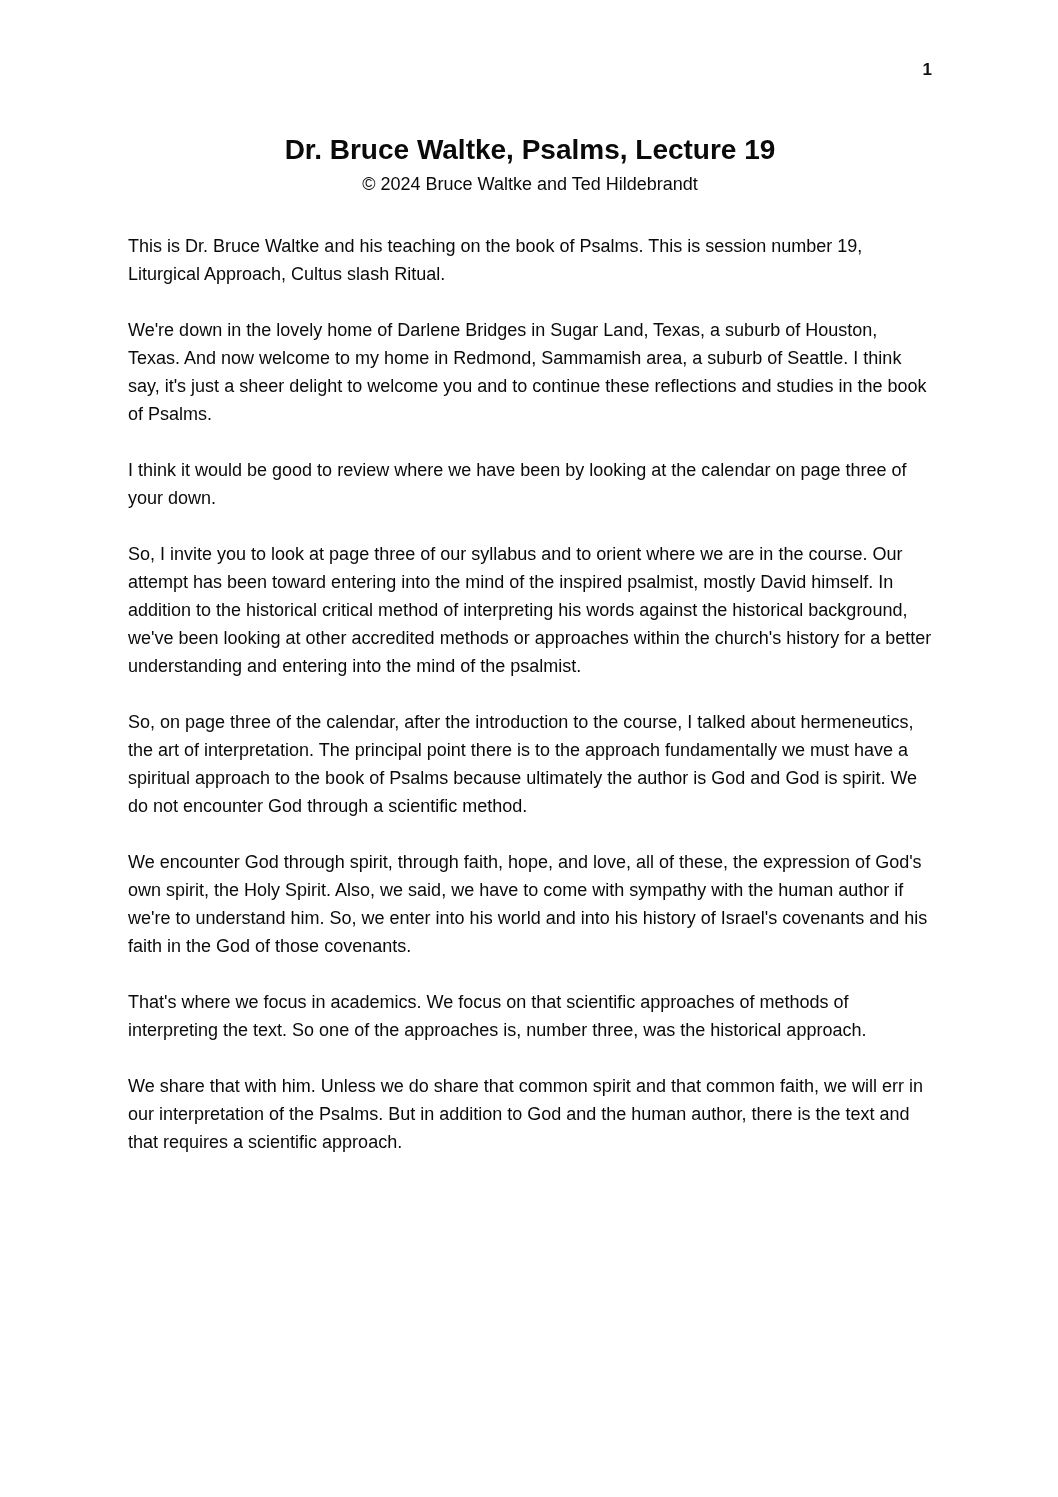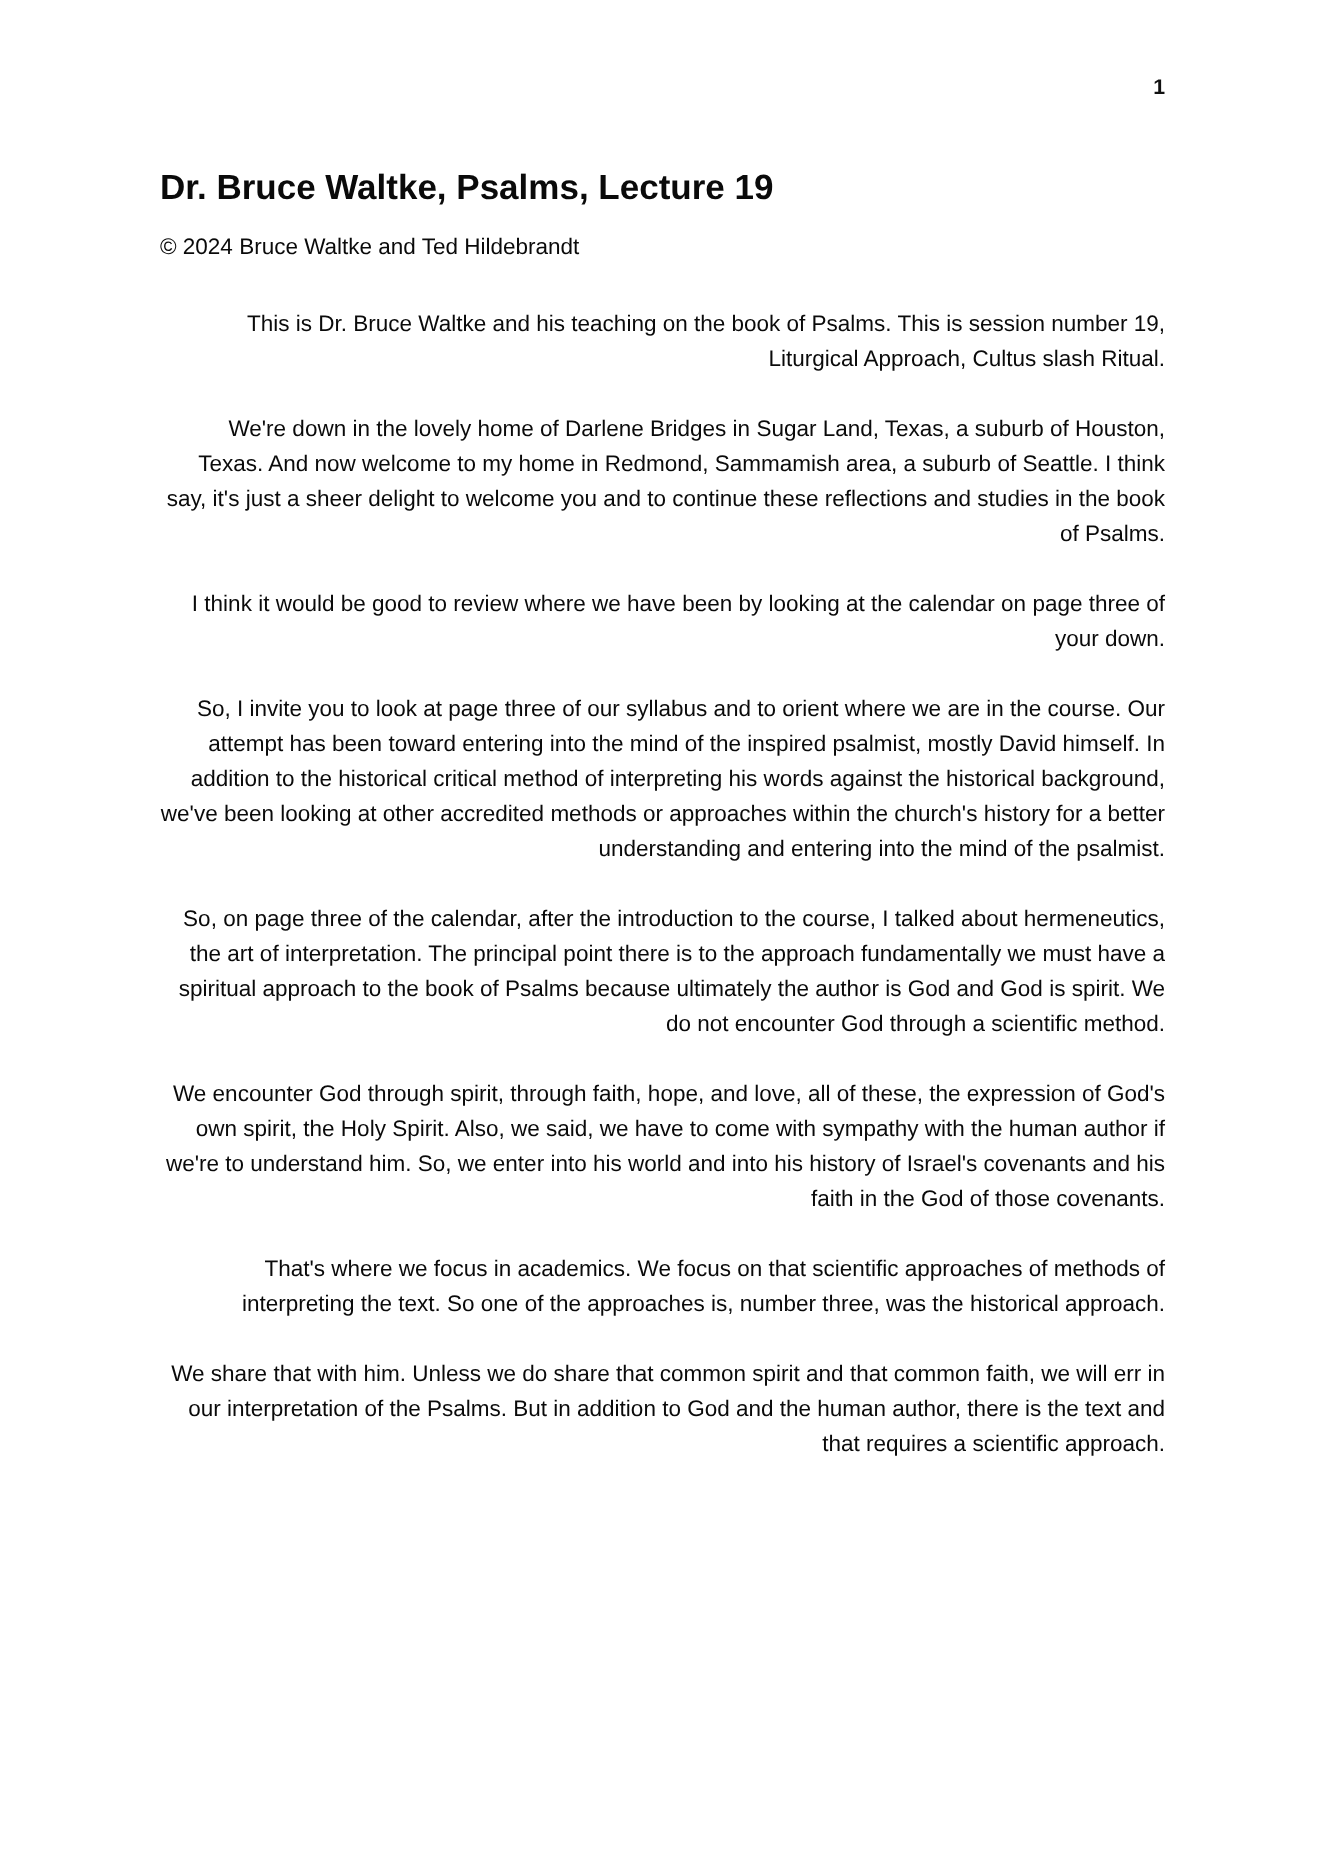--- a/index.html
+++ b/index.html
@@ -24,38 +24,39 @@
     font-size: 17px;
     font-weight: bold;
     color: #111111;
   }
   .doc-body {
     box-sizing: border-box;
     padding: 133px 126px 0 128px;
   }
   .doc-title {
     margin: 0;
-    text-align: left;
+    text-align: center;
     font-size: 28px;
     line-height: 33px;
     font-weight: bold;
     color: #0a0a0a;
   }
   .doc-copyright {
-    margin: 20px 0 0 0;
+    margin: 7px 0 0 0;
+    text-align: center;
     font-size: 18px;
     line-height: 22px;
     font-weight: normal;
     color: #0a0a0a;
   }
   .doc-paragraphs p {
     margin: 28px 0;
     font-size: 18px;
     line-height: 28px;
-    text-align: right;
+    text-align: left;
     color: #0a0a0a;
   }
   .doc-paragraphs p:first-child {
     margin-top: 37px;
   }
 </style>
 </head>
 <body>
 
 <div class="page">

